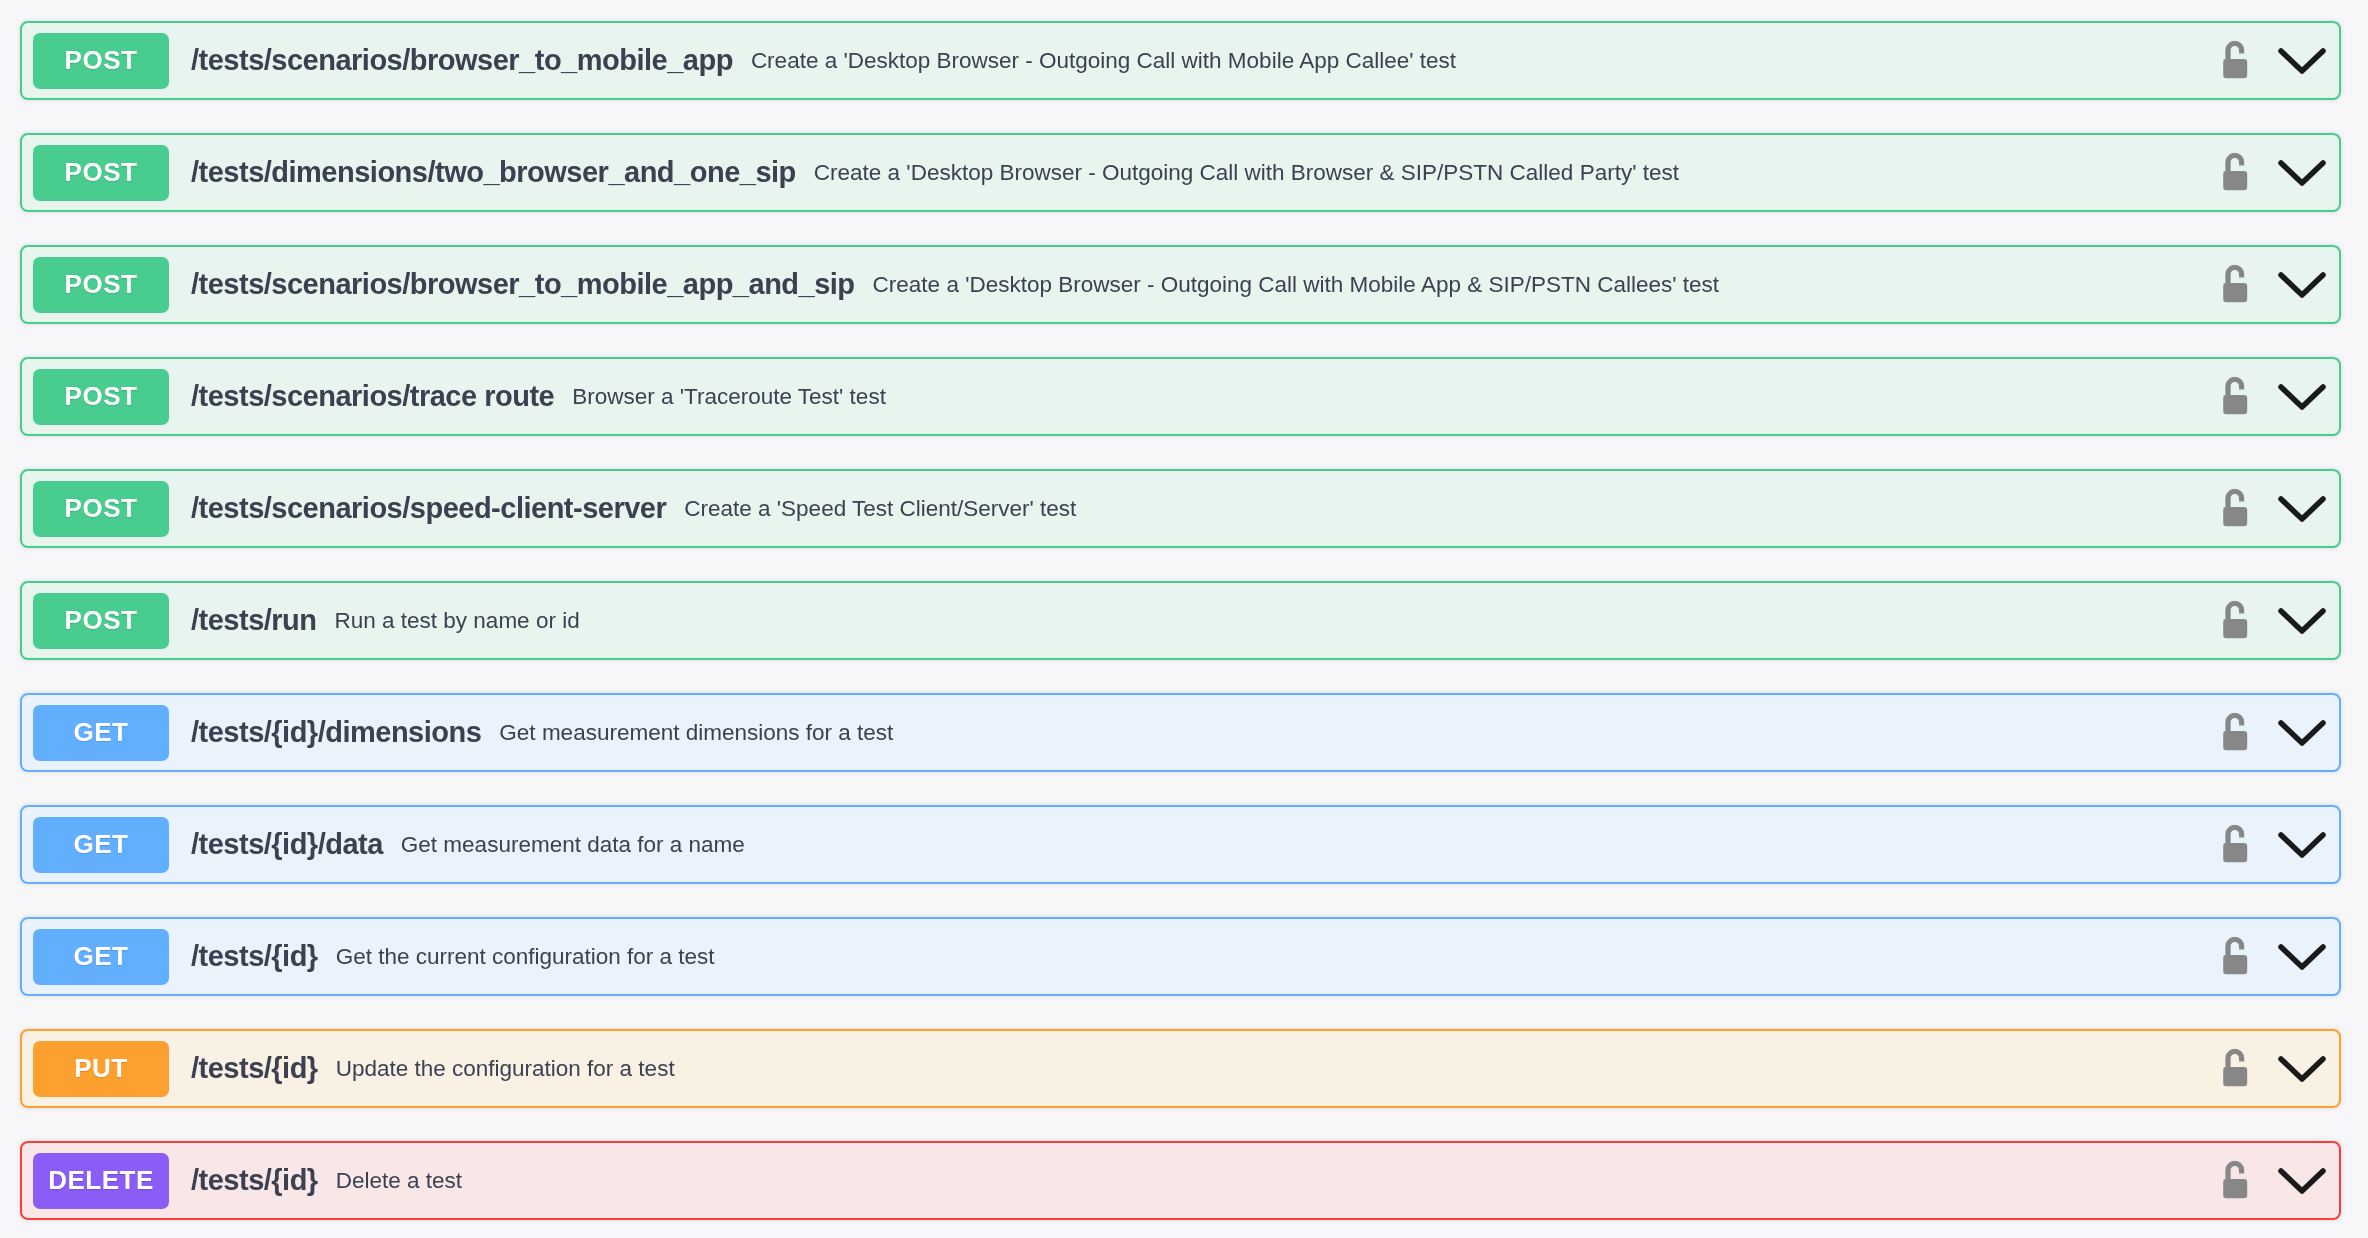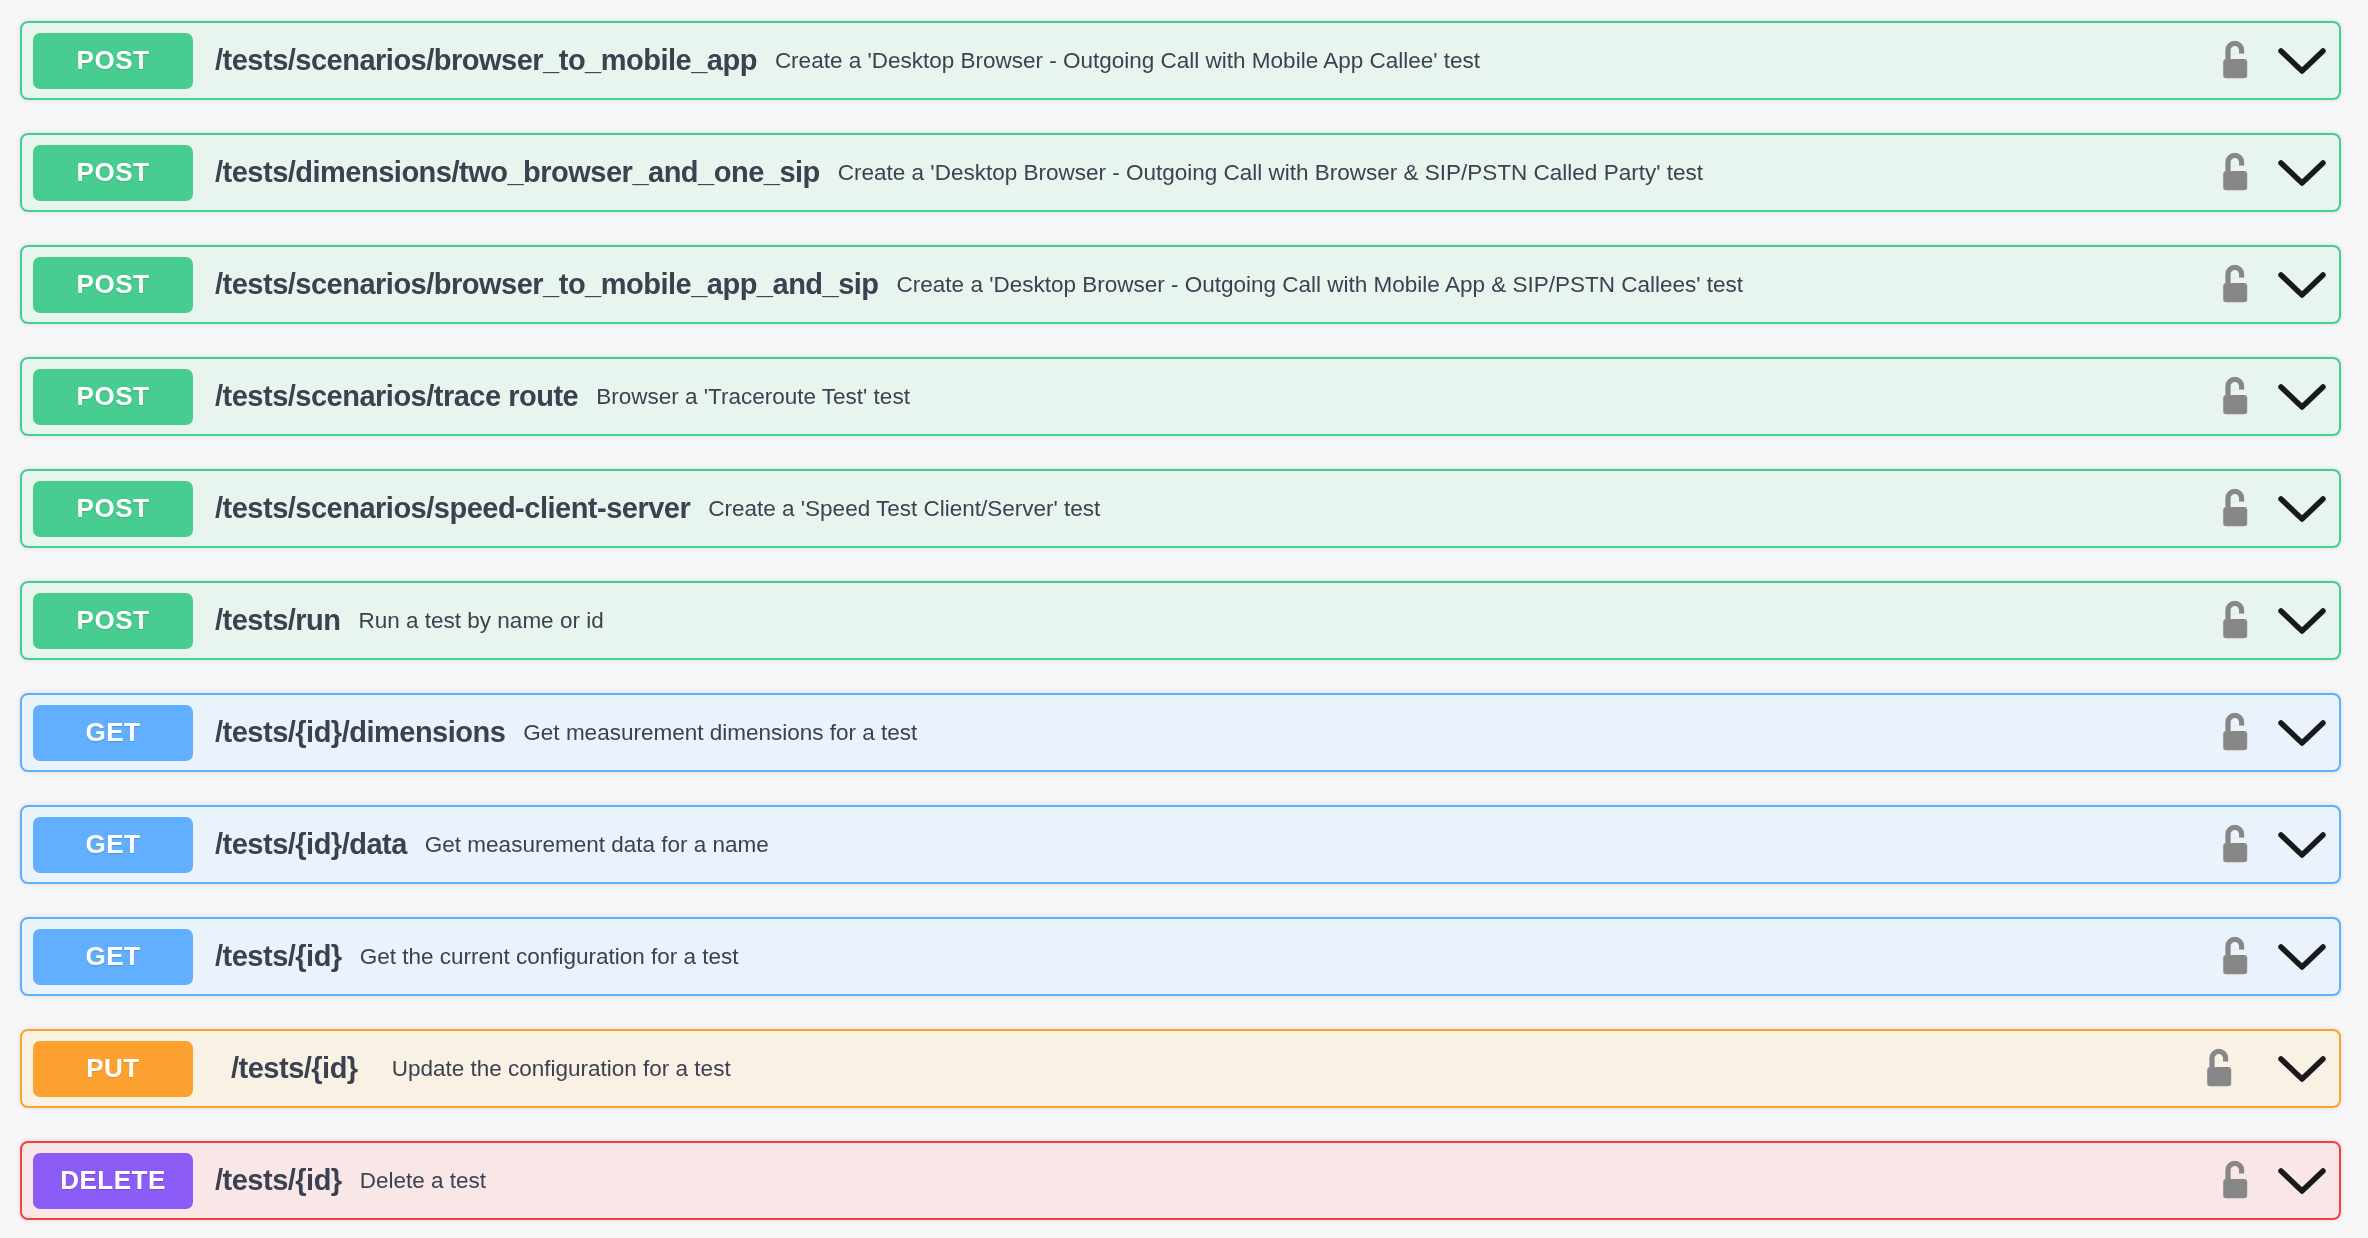--- a/index.html
+++ b/index.html
@@ -18,21 +18,21 @@
     height: 79px;
     border: 2px solid;
     border-radius: 8px;
     margin-bottom: 33px;
     padding: 0 12px 0 11px;
     box-shadow: 0 0 5px rgba(0,0,0,.12);
     cursor: pointer;
   }
   .method-badge {
     flex: 0 0 auto;
-    width: 160px;
+    width: 136px;
     height: 56px;
     border-radius: 7px;
     display: flex;
     align-items: center;
     justify-content: center;
     color: #ffffff;
     font-size: 26px;
     font-weight: bold;
     letter-spacing: 0.5px;
     text-shadow: 0 1px 1px rgba(0,0,0,.15);
@@ -210,21 +210,21 @@
         <path d="M7 11 V6.6 a3.4 3.4 0 0 1 6.8 0 V8.2" stroke="currentColor" stroke-width="2.6" fill="none"></path>
         <rect x="4.6" y="11" width="12" height="9.6" rx="1.6" fill="currentColor"></rect>
       </svg>
     </button>
     <button class="expand-btn" aria-label="expand operation" style="color: rgb(26, 26, 26);">
       <svg width="50" height="30" viewBox="0 0 50 30" fill="none">
         <path d="M4 5 L25 25 L46 5" stroke="currentColor" stroke-width="5.5" stroke-linecap="round" stroke-linejoin="round" fill="none"></path>
       </svg>
     </button>
   </article>
-    <article class="opblock" style="border-color: rgb(252, 161, 48); background: rgb(250, 241, 229); gap: 16px;">
+    <article class="opblock" style="border-color: rgb(252, 161, 48); background: rgb(250, 241, 229);">
     <span class="method-badge" style="background: rgb(252, 161, 48);">PUT</span>
     <span class="endpoint-path">/tests/{id}</span>
     <span class="endpoint-desc">Update the configuration for a test</span>
     <button class="auth-btn" aria-label="authorization" style="color: rgb(135, 135, 135);">
       <svg width="42" height="48" viewBox="0 0 21 24" fill="none">
         <path d="M7 11 V6.6 a3.4 3.4 0 0 1 6.8 0 V8.2" stroke="currentColor" stroke-width="2.6" fill="none"></path>
         <rect x="4.6" y="11" width="12" height="9.6" rx="1.6" fill="currentColor"></rect>
       </svg>
     </button>
     <button class="expand-btn" aria-label="expand operation" style="color: rgb(26, 26, 26);">

